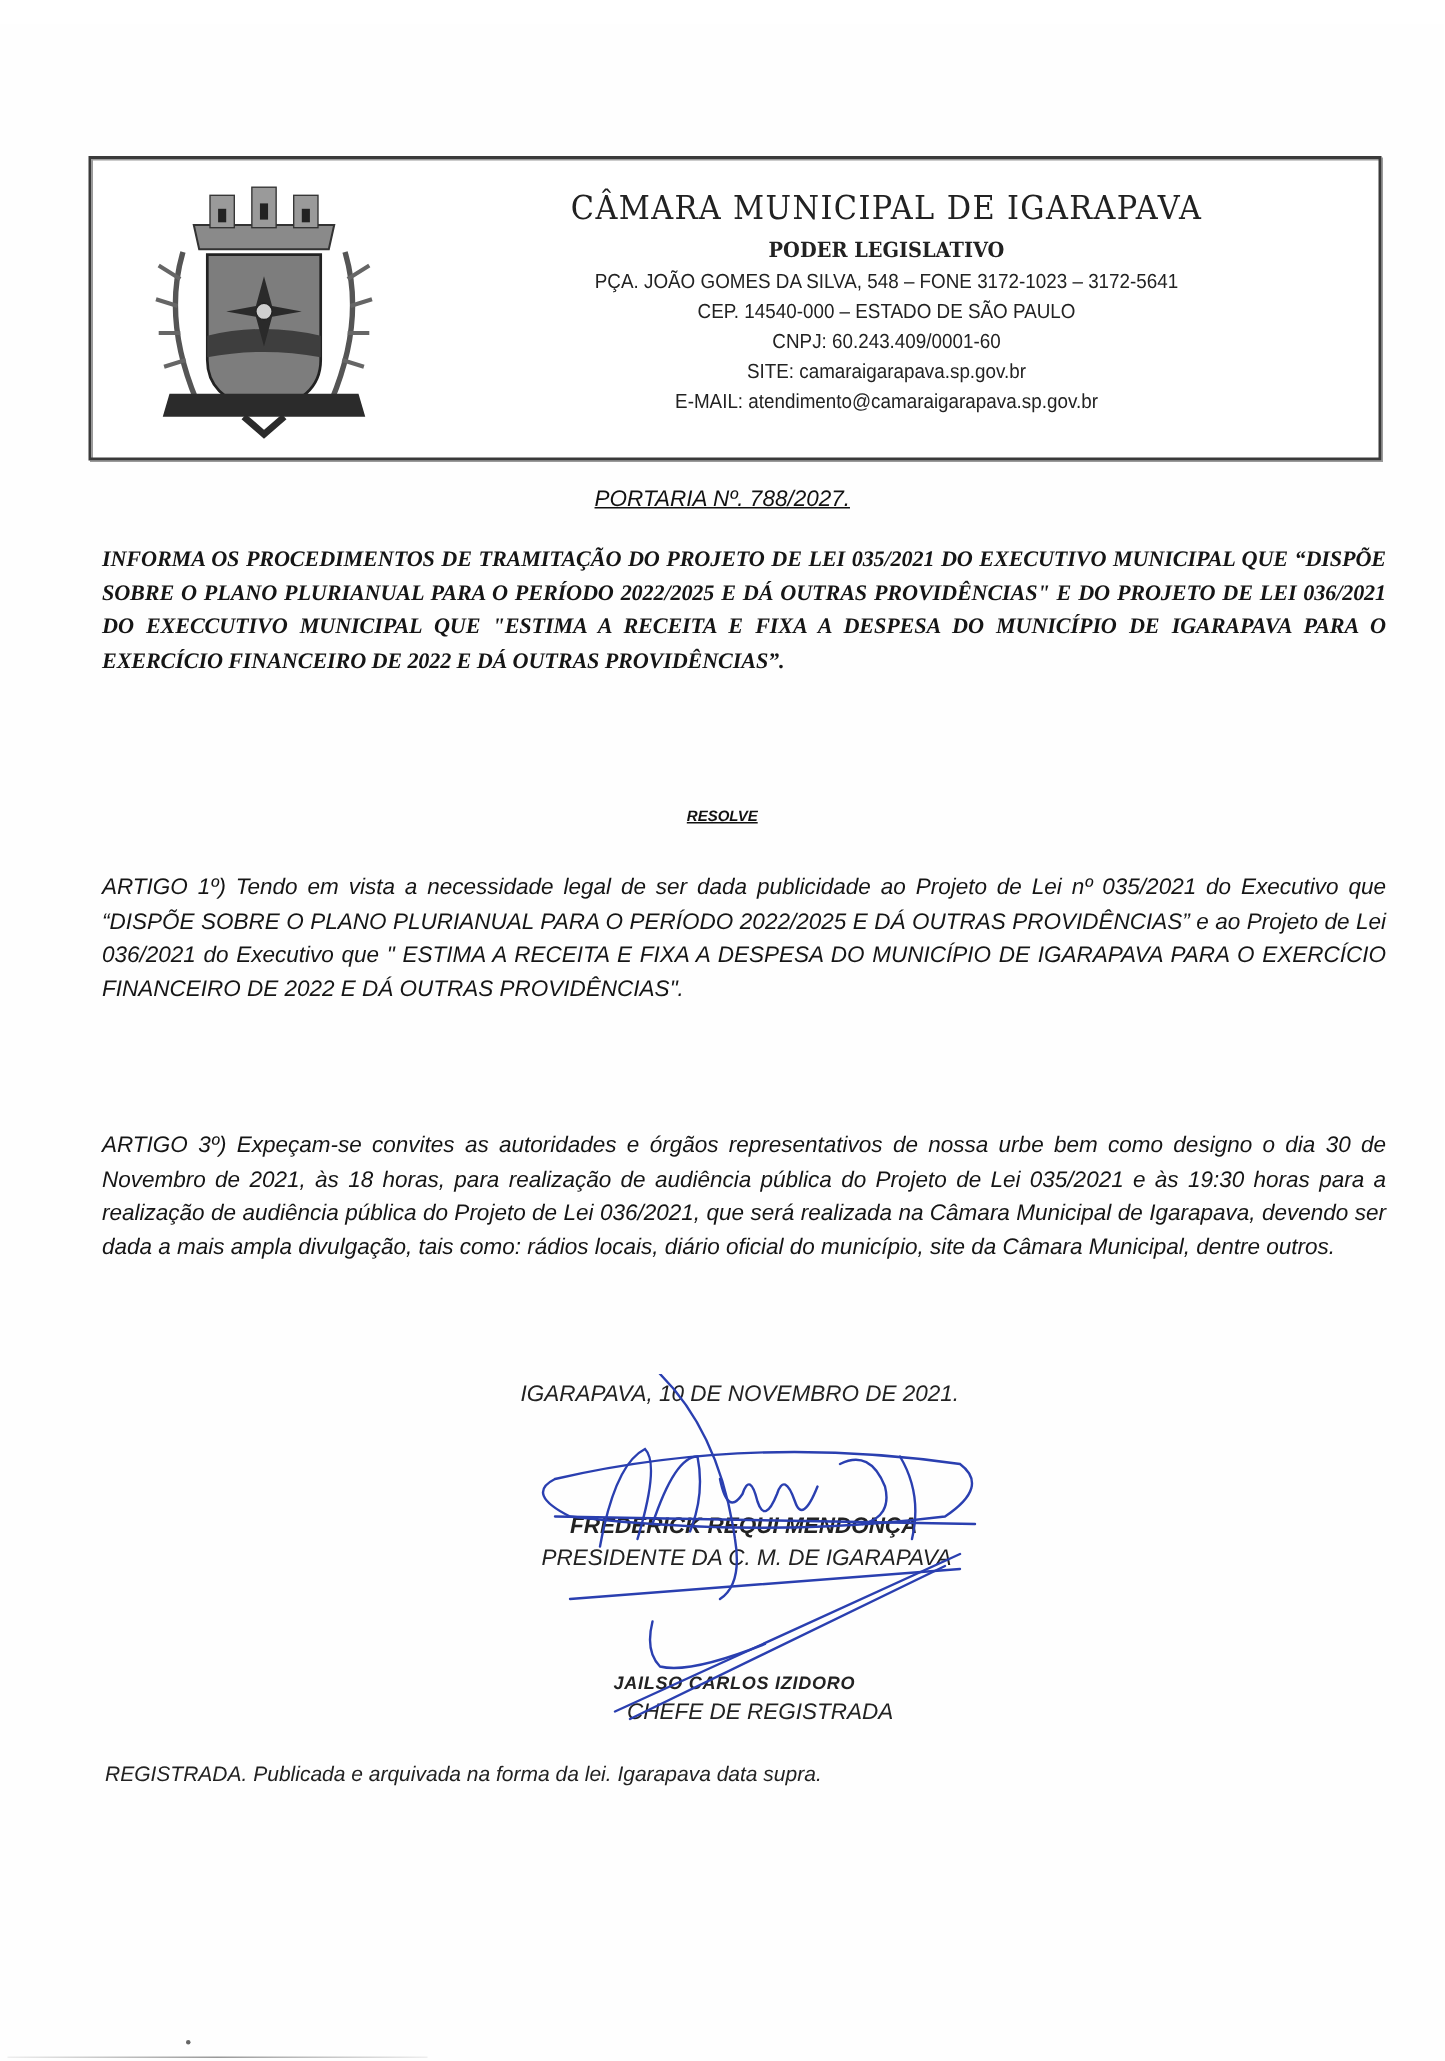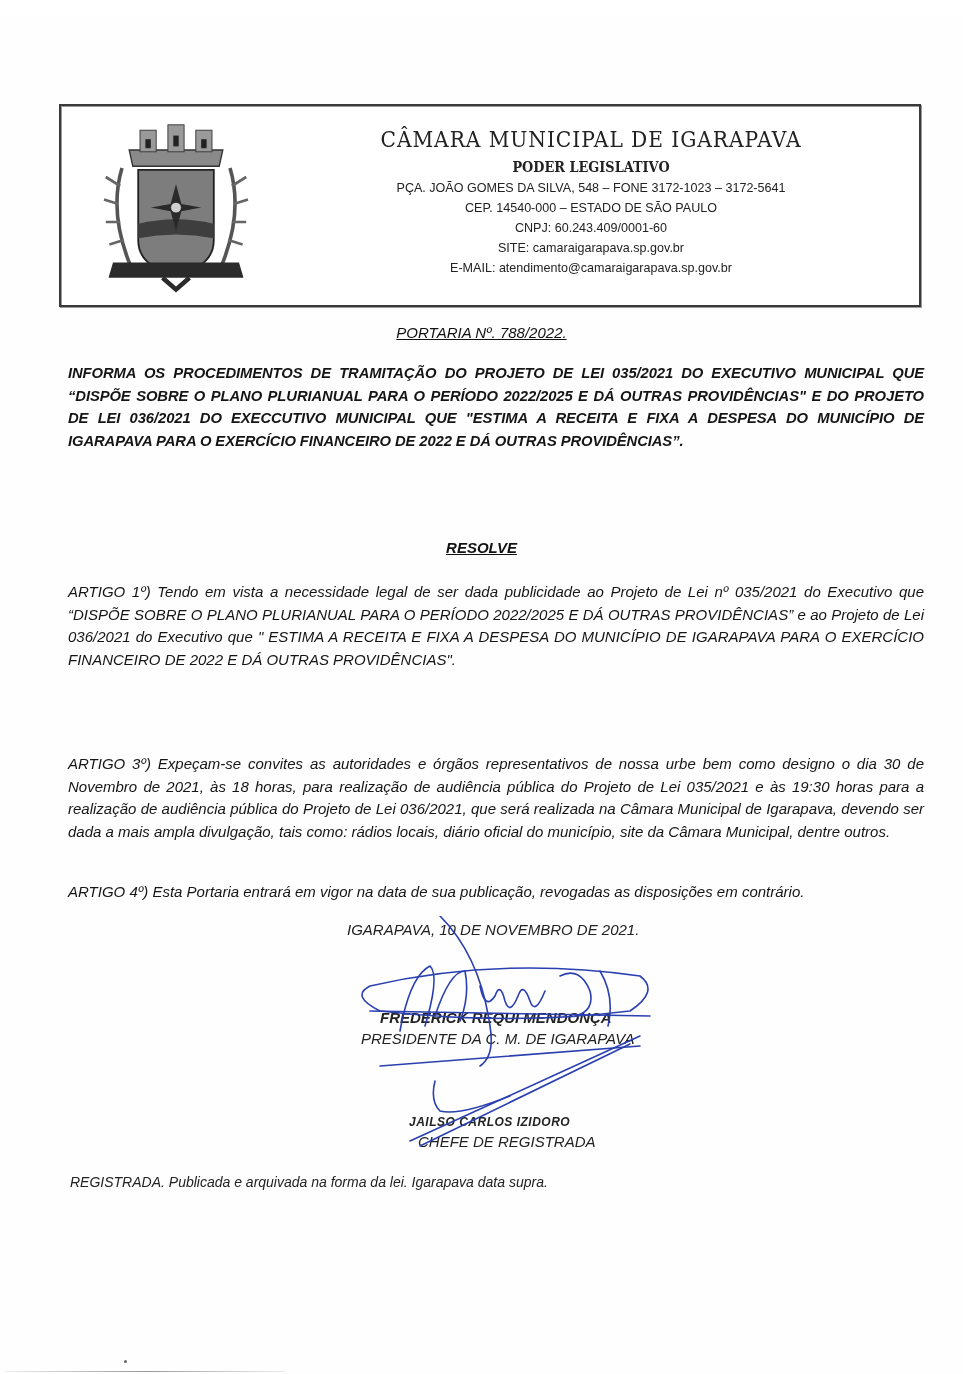--- a/index.html
+++ b/index.html
@@ -30,26 +30,26 @@
   
   .doc-title {
     position: absolute; top: 308px; left: 0; width: 963px; text-align: center;
     font-size: 15px; font-style: italic; text-decoration: underline; color: #111;
   }
   .text-block {
     position: absolute; left: 68px; width: 856px;
     font-size: 15px; line-height: 22.5px; font-style: italic; color: #151515;
     text-align: justify;
   }
-  .ementa { top: 346px; font-weight: bold; font-size: 14.8px; letter-spacing: -0.1px; }
+  .ementa { top: 346px; font-weight: bold; font-size: 14.8px; letter-spacing: -0.1px; font-family: Liberation Serif, serif; }
   .preamble { top: 457px; }
   .preamble b { font-weight: bold; }
   .resolve {
     position: absolute; top: 523px; left: 0; width: 963px; text-align: center;
-    font-size: 15px; font-style: italic; font-weight: bold; text-decoration: underline; color: #111;
+    font-size: 10px; font-style: italic; font-weight: bold; text-decoration: underline; color: #111;
   }
   .art1 { top: 565px; }
   .art1 b { font-weight: normal; margin-top: 48px; }
   .art2 { top: 673px; }
   .art3 { top: 737px; }
   .art4 { top: 865px; text-align: left; }
 
   
   .sig-date { position: absolute; top: 905px; left: 347px; font-size: 15px; font-style: italic; color: #222; white-space: nowrap; }
   .sig-name { position: absolute; top: 993px; left: 380px; font-size: 15px; font-style: italic; font-weight: bold; color: #222; white-space: nowrap; }
@@ -96,32 +96,31 @@
       <div class="lh-title">CÂMARA MUNICIPAL DE IGARAPAVA</div>
       <div class="lh-sub">PODER LEGISLATIVO</div>
       <div class="lh-line">PÇA. JOÃO GOMES DA SILVA, 548 – FONE  3172-1023 – 3172-5641</div>
       <div class="lh-line">CEP. 14540-000 – ESTADO DE SÃO PAULO</div>
       <div class="lh-line">CNPJ: 60.243.409/0001-60</div>
       <div class="lh-line">SITE: camaraigarapava.sp.gov.br</div>
       <div class="lh-line">E-MAIL: atendimento@camaraigarapava.sp.gov.br</div>
     </div>
   </div>
 
-  <div class="doc-title">PORTARIA Nº. 788/2022.</div>
+  <div class="doc-title">PORTARIA Nº. 788/2027.</div>
 
   <div class="text-block ementa">INFORMA OS PROCEDIMENTOS DE TRAMITAÇÃO DO PROJETO DE LEI 035/2021 DO EXECUTIVO MUNICIPAL QUE “DISPÕE SOBRE O PLANO PLURIANUAL PARA O PERÍODO 2022/2025 E DÁ OUTRAS PROVIDÊNCIAS" E DO PROJETO DE LEI 036/2021 DO EXECCUTIVO MUNICIPAL QUE "ESTIMA A RECEITA E FIXA A DESPESA DO MUNICÍPIO DE IGARAPAVA PARA O EXERCÍCIO FINANCEIRO DE 2022 E DÁ OUTRAS PROVIDÊNCIAS”.</div>
 
 
   <div class="resolve">RESOLVE</div>
 
   <div class="text-block art1">
     <span>ARTIGO 1º) Tendo em vista a necessidade legal de ser dada publicidade ao Projeto de Lei nº 035/2021 do Executivo que </span><b>“DISPÕE SOBRE O PLANO PLURIANUAL PARA O PERÍODO 2022/2025 E DÁ OUTRAS PROVIDÊNCIAS”</b><span> e ao Projeto de Lei 036/2021 do Executivo que </span><b>" ESTIMA A RECEITA E FIXA A DESPESA DO MUNICÍPIO DE IGARAPAVA PARA O EXERCÍCIO FINANCEIRO DE 2022 E DÁ OUTRAS PROVIDÊNCIAS".</b>
   </div>
   <div class="text-block art3">ARTIGO 3º) Expeçam-se convites as autoridades e órgãos representativos de nossa urbe bem como designo o dia 30 de Novembro de 2021, às 18 horas, para realização de audiência pública do Projeto de Lei 035/2021 e às 19:30 horas para a realização de audiência pública do Projeto de Lei 036/2021, que será realizada na Câmara Municipal de Igarapava, devendo ser dada a mais ampla divulgação, tais como: rádios locais, diário oficial do município, site da Câmara Municipal, dentre outros.</div>
-  <div class="text-block art4">ARTIGO 4º) Esta Portaria entrará em vigor na data de sua publicação, revogadas as disposições em contrário.</div>
 
   <div class="sig-date">IGARAPAVA, 10 DE NOVEMBRO DE 2021.</div>
   <div class="sig-name">FREDERICK REQUI MENDONÇA</div>
   <div class="sig-role">PRESIDENTE DA C. M. DE IGARAPAVA</div>
   <div class="sig2-name">JAILSO CARLOS IZIDORO</div>
   <div class="sig2-role">CHEFE DE REGISTRADA</div>
 
   <svg class="signature" viewBox="0 0 330 250">
     <g fill="none" stroke="#2a3fb0" stroke-width="1.6" stroke-linecap="round">
 

